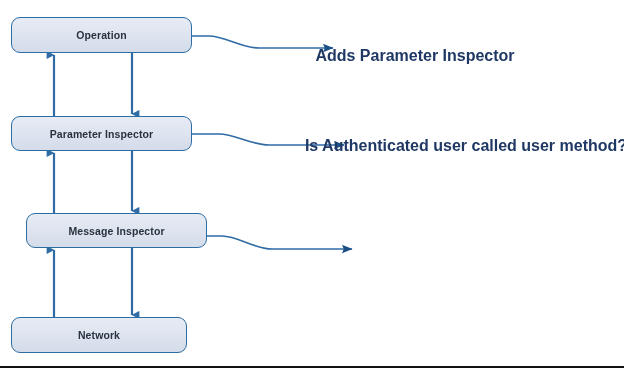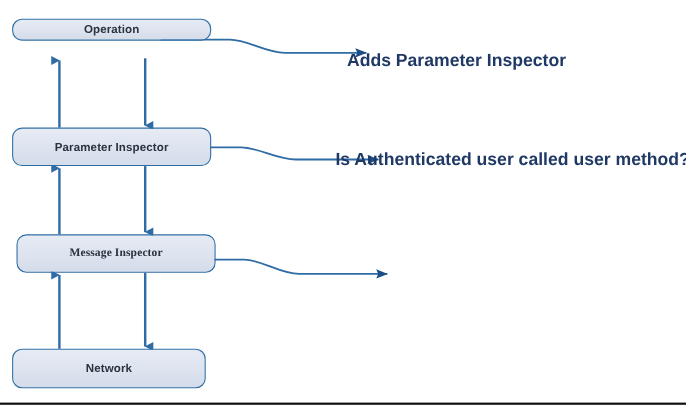--- a/index.html
+++ b/index.html
@@ -85,27 +85,27 @@
         <line x1="54" x2="54" y1="317" y2="250" stroke="#2f6ba5" stroke-width="2.2" marker-end="url(#arrow-up)"></line>
       </g>
     <g id="callout-group">
         <path d="M146,36 L209,36 C225,36 241,48 259,48 L333,48" fill="none" stroke="#2f6ba5" stroke-width="1.6" marker-end="url(#arrow-callout)"></path>
         <path d="M172,134 L219,134 C235,134 251,145 269,145 L344,145" fill="none" stroke="#2f6ba5" stroke-width="1.6" marker-end="url(#arrow-callout)"></path>
         <path d="M180,236 L222,236 C238,236 254,249 272,249 L352,249" fill="none" stroke="#2f6ba5" stroke-width="1.6" marker-end="url(#arrow-callout)"></path>
       </g>
   </svg>
 
   <div id="nodes-layer">
-      <div class="node-box" style="left: 11px; top: 17px; width: 181px; height: 20px;">
+      <div class="node-box" style="left: 11px; top: 17px; width: 181px; height: 36px;">
         <span class="node-label">Operation</span>
       </div>
       <div class="node-box" style="left: 11px; top: 116px; width: 181px; height: 35px; text-align: right;">
         <span class="node-label">Parameter Inspector</span>
       </div>
-      <div class="node-box" style="left: 15px; top: 213px; width: 181px; height: 35px; font-family: Liberation Serif, serif;">
+      <div class="node-box" style="left: 26px; top: 213px; width: 181px; height: 35px;">
         <span class="node-label">Message Inspector</span>
       </div>
       <div class="node-box" style="left: 11px; top: 317px; width: 176px; height: 36px;">
         <span class="node-label">Network</span>
       </div>
     </div>
   <div id="annotations-layer">
       <div class="annotation" style="left: 415px; top: 49px; transform: translate(-50%, 0px);">
         <div>Adds Parameter Inspector</div>
       </div>

